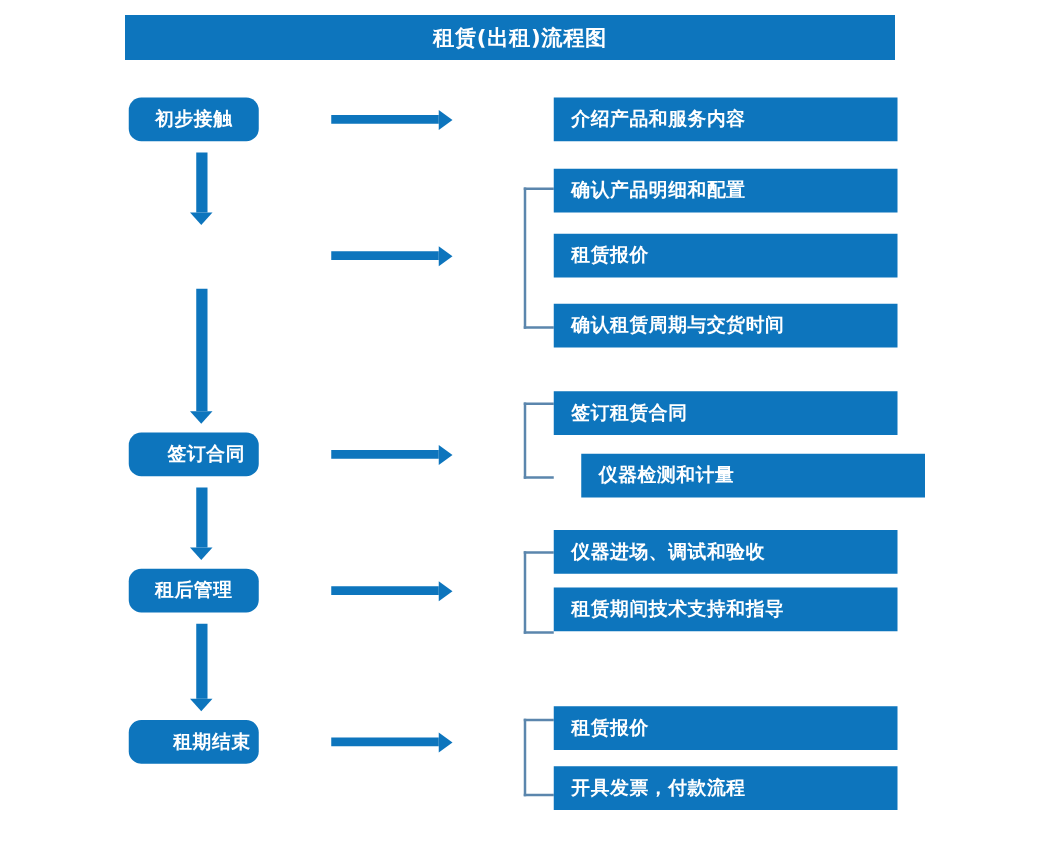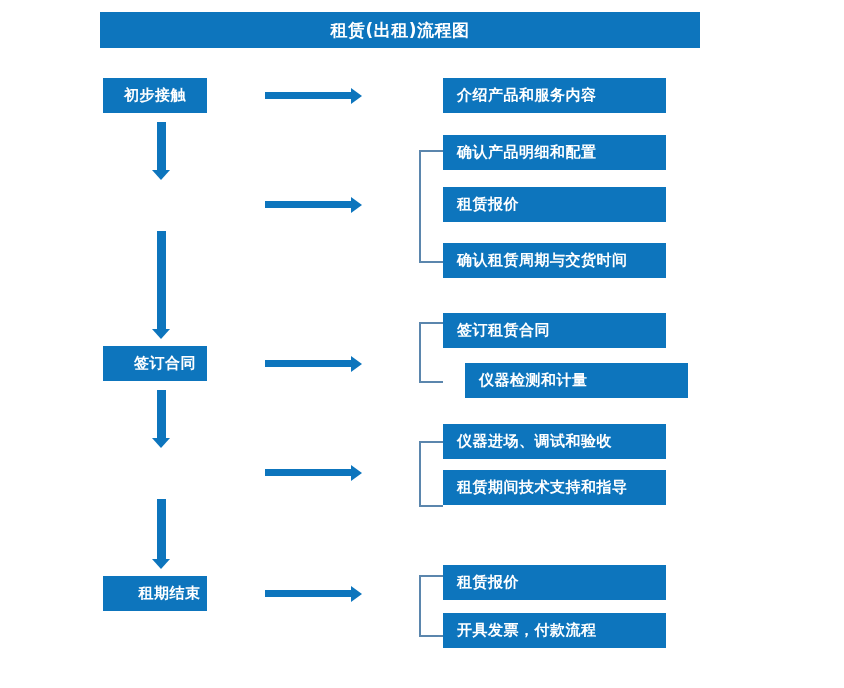--- a/index.html
+++ b/index.html
@@ -12,38 +12,40 @@
   #canvas{position:relative;width:844px;height:688px;}
 
   .title-bar{
     position:absolute;
     left:100px;top:12px;width:600px;height:36px;
     background:#0d75bd;
     color:#ffffff;
     font-size:17px;font-weight:bold;
     display:flex;align-items:center;justify-content:center;
     letter-spacing:0.5px;
+    padding-left:16px;
   }
 
   .node{
     position:absolute;
     background:#0d75bd;
     color:#ffffff;
     font-weight:bold;
     display:flex;align-items:center;
     box-sizing:border-box;
   }
   .node.stage{
     left:103px;width:104px;height:35px;
     font-size:15px;
     justify-content:center;
     letter-spacing:0.5px;
+    border-radius:10px;
   }
   .node.detail{
-    left:443px;width:223px;height:35px;
+    left:443px;width:275px;height:35px;
     font-size:15px;
     padding-left:14px;
     letter-spacing:0.5px;
   }
 
   
   .v-arrow{position:absolute;left:157px;width:9px;background:#0d75bd;}
   .v-arrow:after{
     content:"";position:absolute;
     left:-5px;bottom:-10px;
@@ -75,20 +77,21 @@
 </style>
 </head>
 <body>
 
 <div id="canvas">
 
   <div class="title-bar">租赁(出租)流程图</div>
 
   <div class="node stage" style="top:78px;">初步接触</div>
   <div class="node stage" style="top:346px;padding-left:20px;">签订合同</div>
+  <div class="node stage" style="top:455px;">租后管理</div>
   <div class="node stage" style="top:576px;padding-left:29px;">租期结束</div>
 
   <div class="v-arrow" style="top:122px;height:48px;"></div>
   <div class="v-arrow" style="top:231px;height:98px;"></div>
   <div class="v-arrow" style="top:390px;height:48px;"></div>
   <div class="v-arrow" style="top:499px;height:60px;"></div>
 
   <div class="h-arrow" style="top:92px;"></div>
   <div class="h-arrow" style="top:201px;"></div>
   <div class="h-arrow" style="top:360px;"></div>

